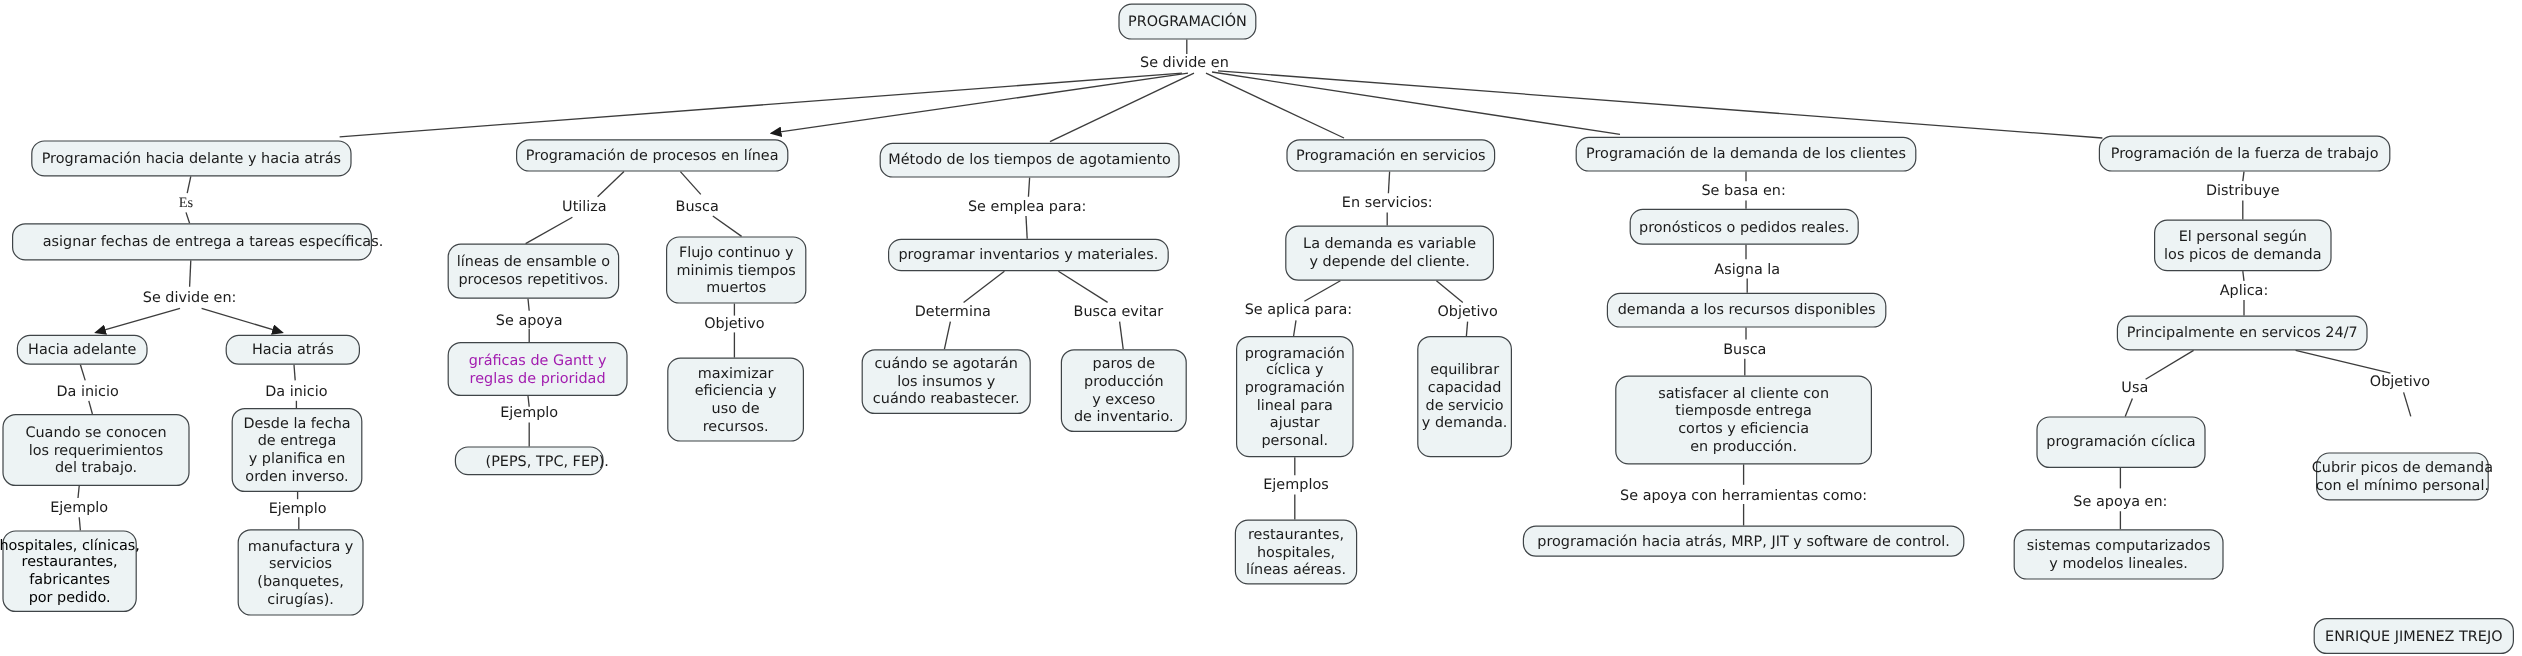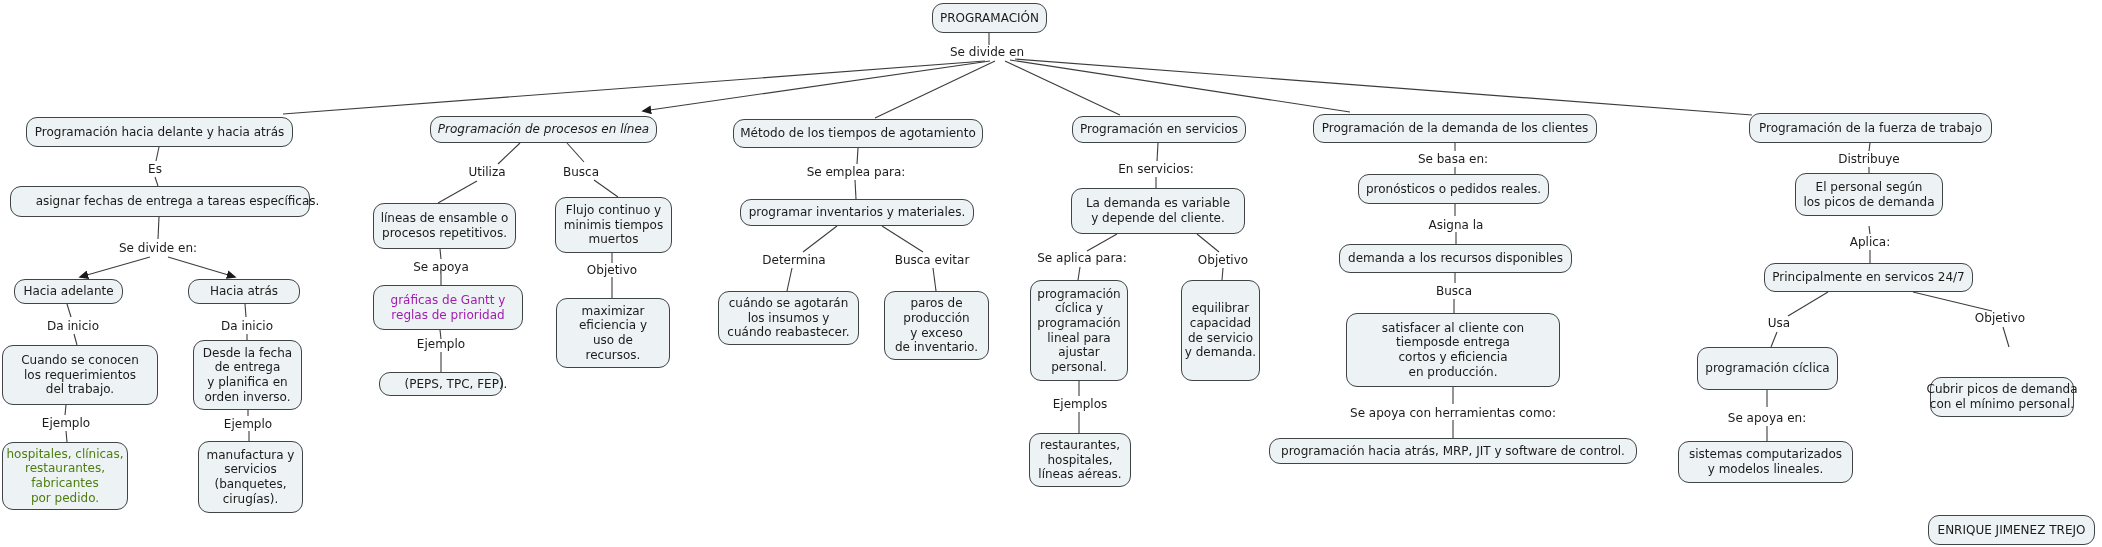--- a/index.html
+++ b/index.html
@@ -100,45 +100,45 @@
       <line x1="1777" y1="332" x2="1771" y2="347" stroke="#3c3c3c" stroke-width="1.1"></line>
       <line x1="1913" y1="292" x2="1992" y2="311" stroke="#3c3c3c" stroke-width="1.1"></line>
       <line x1="2003" y1="327" x2="2009" y2="347" stroke="#3c3c3c" stroke-width="1.1"></line>
       <line x1="1767" y1="390" x2="1767" y2="407" stroke="#3c3c3c" stroke-width="1.1"></line>
       <line x1="1767" y1="426" x2="1767" y2="441" stroke="#3c3c3c" stroke-width="1.1"></line>
     </svg>
   <div id="nodes-layer">
       <div class="node concept" style="left: 932px; top: 3px; width: 115px; height: 30px; background: rgb(237, 243, 244); border-color: rgb(63, 68, 71); color: rgb(27, 27, 27);">PROGRAMACIÓN</div>
       <div class="node link-label" style="left: 987px; top: 52px; color: rgb(27, 27, 27);">Se divide en</div>
       <div class="node concept" style="left: 26px; top: 117px; width: 267px; height: 30px; background: rgb(237, 243, 244); border-color: rgb(63, 68, 71); color: rgb(27, 27, 27);">Programación hacia delante y hacia atrás</div>
-      <div class="node link-label" style="left: 155px; top: 169px; color: rgb(27, 27, 27);">Es</div>
+      <div class="node link-label" style="left: 155px; top: 169px; color: rgb(27, 27, 27); font-family: Liberation Serif, serif;">Es</div>
       <div class="node concept" style="left: 10px; top: 186px; width: 300px; height: 31px; background: rgb(237, 243, 244); border-color: rgb(63, 68, 71); color: rgb(27, 27, 27); padding-left: 41px;">asignar fechas de entrega a tareas específicas.</div>
       <div class="node link-label" style="left: 158px; top: 248px; color: rgb(27, 27, 27);">Se divide en:</div>
       <div class="node concept" style="left: 14px; top: 279px; width: 109px; height: 25px; background: rgb(237, 243, 244); border-color: rgb(63, 68, 71); color: rgb(27, 27, 27);">Hacia adelante</div>
       <div class="node concept" style="left: 188px; top: 279px; width: 112px; height: 25px; background: rgb(237, 243, 244); border-color: rgb(63, 68, 71); color: rgb(27, 27, 27);">Hacia atrás</div>
       <div class="node link-label" style="left: 73px; top: 326px; color: rgb(27, 27, 27);">Da inicio</div>
       <div class="node link-label" style="left: 247px; top: 326px; color: rgb(27, 27, 27);">Da inicio</div>
       <div class="node concept" style="left: 2px; top: 345px; width: 156px; height: 60px; background: rgb(237, 243, 244); border-color: rgb(63, 68, 71); color: rgb(27, 27, 27);">Cuando se conocen
 los requerimientos
 del trabajo.</div>
       <div class="node concept" style="left: 193px; top: 340px; width: 109px; height: 70px; background: rgb(237, 243, 244); border-color: rgb(63, 68, 71); color: rgb(27, 27, 27);">Desde la fecha
 de entrega
 y planifica en
 orden inverso.</div>
       <div class="node link-label" style="left: 66px; top: 423px; color: rgb(27, 27, 27);">Ejemplo</div>
       <div class="node link-label" style="left: 248px; top: 424px; color: rgb(27, 27, 27);">Ejemplo</div>
-      <div class="node concept" style="left: 2px; top: 442px; width: 126px; height: 68px; background: rgb(237, 243, 244); border-color: rgb(63, 68, 71); color: #4d7c0f;">hospitales, clínicas,
+      <div class="node concept" style="left: 2px; top: 442px; width: 112px; height: 68px; background: rgb(237, 243, 244); border-color: rgb(63, 68, 71); color: #000000;">hospitales, clínicas,
 restaurantes,
 fabricantes
 por pedido.</div>
       <div class="node concept" style="left: 198px; top: 441px; width: 105px; height: 72px; background: rgb(237, 243, 244); border-color: rgb(63, 68, 71); color: rgb(27, 27, 27);">manufactura y
 servicios
 (banquetes,
 cirugías).</div>
-      <div class="node concept" style="left: 430px; top: 116px; width: 227px; height: 27px; background: rgb(237, 243, 244); border-color: rgb(63, 68, 71); color: rgb(27, 27, 27); font-style: italic;">Programación de procesos en línea</div>
+      <div class="node concept" style="left: 430px; top: 116px; width: 227px; height: 27px; background: rgb(237, 243, 244); border-color: rgb(63, 68, 71); color: rgb(27, 27, 27);">Programación de procesos en línea</div>
       <div class="node link-label" style="left: 487px; top: 172px; color: rgb(27, 27, 27);">Utiliza</div>
       <div class="node link-label" style="left: 581px; top: 172px; color: rgb(27, 27, 27);">Busca</div>
       <div class="node concept" style="left: 373px; top: 203px; width: 143px; height: 46px; background: rgb(237, 243, 244); border-color: rgb(63, 68, 71); color: rgb(27, 27, 27);">líneas de ensamble o
 procesos repetitivos.</div>
       <div class="node concept" style="left: 555px; top: 197px; width: 117px; height: 56px; background: rgb(237, 243, 244); border-color: rgb(63, 68, 71); color: rgb(27, 27, 27);">Flujo continuo y
 minimis tiempos
 muertos</div>
       <div class="node link-label" style="left: 441px; top: 267px; color: rgb(27, 27, 27);">Se apoya</div>
       <div class="node link-label" style="left: 612px; top: 270px; color: rgb(27, 27, 27);">Objetivo</div>
       <div class="node concept" style="left: 373px; top: 285px; width: 150px; height: 45px; background: rgb(237, 243, 244); border-color: rgb(63, 68, 71); color: #a21caf;">gráficas de Gantt y
@@ -188,21 +188,21 @@
       <div class="node concept" style="left: 1339px; top: 244px; width: 233px; height: 29px; background: rgb(237, 243, 244); border-color: rgb(63, 68, 71); color: rgb(27, 27, 27);">demanda a los recursos disponibles</div>
       <div class="node link-label" style="left: 1454px; top: 291px; color: rgb(27, 27, 27);">Busca</div>
       <div class="node concept" style="left: 1346px; top: 313px; width: 214px; height: 74px; background: rgb(237, 243, 244); border-color: rgb(63, 68, 71); color: rgb(27, 27, 27);">satisfacer al cliente con
 tiemposde entrega
 cortos y eficiencia
 en producción.</div>
       <div class="node link-label" style="left: 1453px; top: 413px; color: rgb(27, 27, 27);">Se apoya con herramientas como:</div>
       <div class="node concept" style="left: 1269px; top: 438px; width: 368px; height: 26px; background: rgb(237, 243, 244); border-color: rgb(63, 68, 71); color: rgb(27, 27, 27);">programación hacia atrás, MRP, JIT y software de control.</div>
       <div class="node concept" style="left: 1749px; top: 113px; width: 243px; height: 30px; background: rgb(237, 243, 244); border-color: rgb(63, 68, 71); color: rgb(27, 27, 27);">Programación de la fuerza de trabajo</div>
       <div class="node link-label" style="left: 1869px; top: 159px; color: rgb(27, 27, 27);">Distribuye</div>
-      <div class="node concept" style="left: 1795px; top: 173px; width: 148px; height: 43px; background: rgb(237, 243, 244); border-color: rgb(63, 68, 71); color: rgb(27, 27, 27);">El personal según
+      <div class="node concept" style="left: 1795px; top: 183px; width: 148px; height: 43px; background: rgb(237, 243, 244); border-color: rgb(63, 68, 71); color: rgb(27, 27, 27);">El personal según
 los picos de demanda</div>
       <div class="node link-label" style="left: 1870px; top: 242px; color: rgb(27, 27, 27);">Aplica:</div>
       <div class="node concept" style="left: 1764px; top: 263px; width: 209px; height: 29px; background: rgb(237, 243, 244); border-color: rgb(63, 68, 71); color: rgb(27, 27, 27);">Principalmente en servicos 24/7</div>
       <div class="node link-label" style="left: 1779px; top: 323px; color: rgb(27, 27, 27);">Usa</div>
       <div class="node link-label" style="left: 2000px; top: 318px; color: rgb(27, 27, 27);">Objetivo</div>
       <div class="node concept" style="left: 1697px; top: 347px; width: 141px; height: 43px; background: rgb(237, 243, 244); border-color: rgb(63, 68, 71); color: rgb(27, 27, 27);">programación cíclica</div>
       <div class="node concept" style="left: 1930px; top: 347px; width: 144px; height: 40px; background: rgb(237, 243, 244); border-color: rgb(63, 68, 71); color: rgb(27, 27, 27); margin-top: 30px;">Cubrir picos de demanda
 con el mínimo personal.</div>
       <div class="node link-label" style="left: 1767px; top: 418px; color: rgb(27, 27, 27);">Se apoya en:</div>
       <div class="node concept" style="left: 1678px; top: 441px; width: 175px; height: 42px; background: rgb(237, 243, 244); border-color: rgb(63, 68, 71); color: rgb(27, 27, 27);">sistemas computarizados

